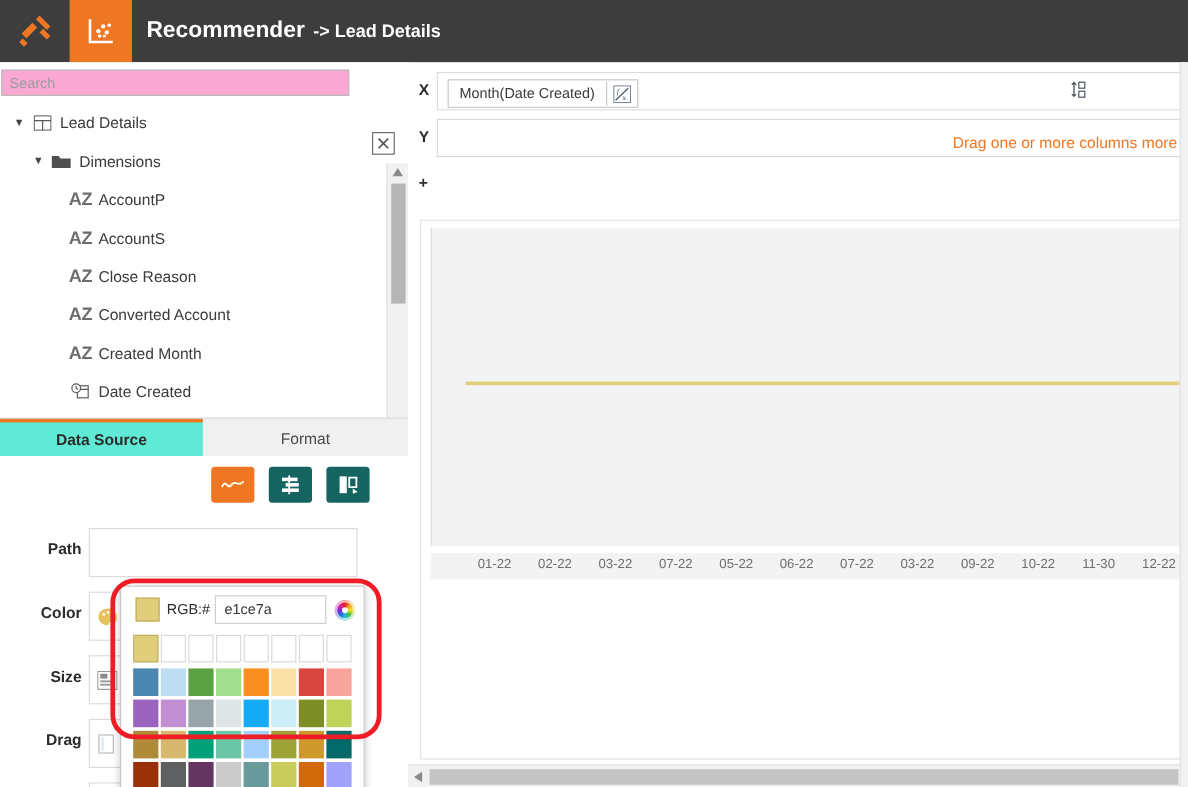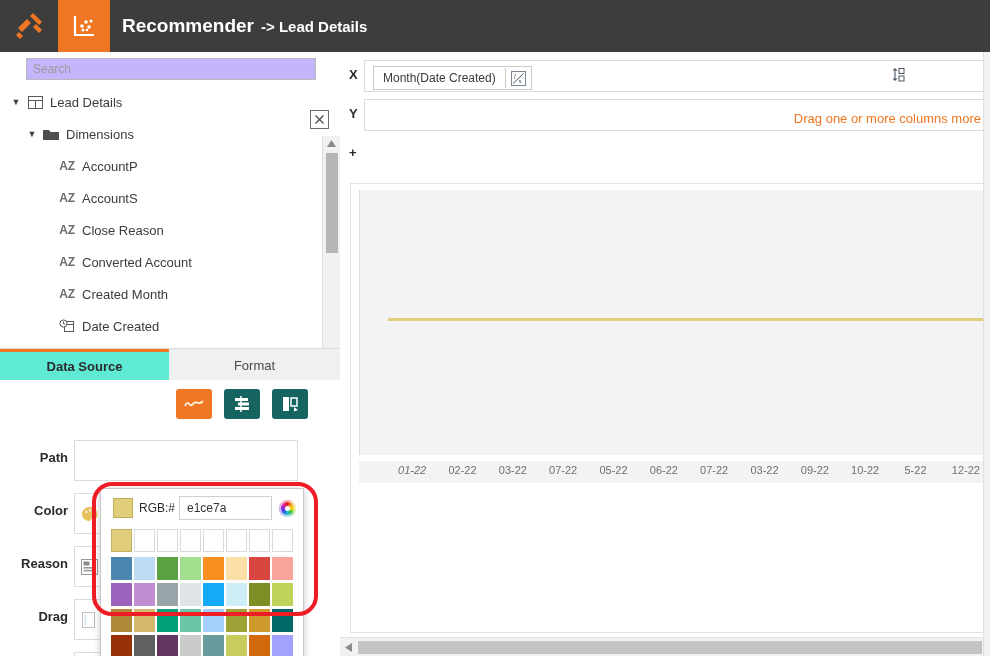--- a/index.html
+++ b/index.html
@@ -15,33 +15,33 @@
   .header{position:absolute;left:0;top:0;width:990px;height:52px;background:#3d3d3d;}
   .logo-box{position:absolute;left:0;top:0;width:58px;height:52px;display:flex;align-items:center;justify-content:center;}
   .tab-box{position:absolute;left:58px;top:0;width:52px;height:52px;background:#ef7622;display:flex;align-items:center;justify-content:center;}
   .title{position:absolute;left:122px;top:0;height:52px;display:flex;align-items:baseline;gap:7px;}
   .title .t1{color:#ffffff;font-size:19px;font-weight:bold;line-height:52px;}
   .title .t2{color:#ffffff;font-size:15px;font-weight:bold;line-height:52px;}
 
   
   .leftpanel{position:absolute;left:0;top:52px;width:340px;height:604px;background:#ffffff;border-right:1px solid #d7d7d7;}
   .searchrow{position:absolute;left:0;top:0;width:340px;height:34px;background:#fff;}
-  .search-input{position:absolute;left:26px;top:6px;width:290px;height:22px;border:1px solid #b9b9b9;
-    background:#c4b5fd;font-family:"Liberation Sans",sans-serif;font-size:12px;color:#555;padding:0 6px;box-sizing:border-box;outline:none;}
+  .search-input{position:absolute;left:1px;top:6px;width:290px;height:22px;border:1px solid #b9b9b9;
+    background:#f9a8d4;font-family:"Liberation Sans",sans-serif;font-size:12px;color:#555;padding:0 6px;box-sizing:border-box;outline:none;}
   .search-input::placeholder{color:#9b9b9b;}
   .clearbtn{position:absolute;left:310px;top:58px;width:19px;height:19px;border:1px solid #6d6d6d;box-sizing:border-box;
     display:flex;align-items:center;justify-content:center;background:#fff;cursor:pointer;}
   .clearbtn svg{display:block;}
 
   .tree{position:absolute;left:0;top:34px;width:322px;height:262px;overflow:hidden;background:#fff;}
   .node{display:flex;align-items:center;height:32px;padding-left:8px;font-size:13px;color:#3b3b3b;cursor:pointer;}
   .node .caret{width:16px;display:flex;align-items:center;justify-content:center;color:#444;font-size:9px;}
   .node .ic{width:22px;display:flex;align-items:center;justify-content:center;}
   .node .lbl{padding-left:4px;white-space:nowrap;}
-  .az{font-size:12px;font-weight:bold;color:#6d6d6d;font-family:"Liberation Sans",sans-serif;letter-spacing:-0.3px;}
+  .az{font-size:15px;font-weight:bold;color:#6d6d6d;font-family:"Liberation Sans",sans-serif;letter-spacing:-0.3px;}
   .lvl1{padding-left:8px;}
   .lvl2{padding-left:24px;}
   .lvl3{padding-left:56px;}
 
   
   .vscroll{position:absolute;left:322px;top:84px;width:17px;height:262px;background:#f1f1f1;border-left:1px solid #e0e0e0;}
   .vsb-arrow{position:absolute;left:0;width:17px;height:15px;display:flex;align-items:center;justify-content:center;cursor:pointer;}
   .vsb-thumb{position:absolute;left:3px;top:17px;width:12px;height:100px;background:#b6b6b6;cursor:pointer;}
 
   
@@ -267,21 +267,21 @@
         <div class="mfield">
           <svg width="18" height="16" viewBox="0 0 18 16">
             <path d="M9 1 C4 1 1 4.5 1 8 C1 12 4.5 15 8 15 C10 15 9.5 13 10.5 12.5 C12 12 14 13.5 15.5 12 C17.5 10 17 1 9 1Z" fill="#e8c15f"></path>
             <circle cx="5.5" cy="6" r="1.1" fill="#fff"></circle>
               <circle cx="9" cy="4.4" r="1.1" fill="#fff"></circle>
               <circle cx="12.4" cy="6.3" r="1.1" fill="#fff"></circle>
           </svg>
         </div>
       </div>
       <div class="mrow" style="top:106px">
-        <span class="mlbl">Reason</span>
+        <span class="mlbl">Size</span>
         <div class="mfield">
           <svg width="17" height="16" viewBox="0 0 17 16">
             <rect x="0.5" y="0.5" width="16" height="15" fill="#fff" stroke="#999"></rect>
             <rect x="2.5" y="2.5" width="6" height="4" fill="#8a8a8a"></rect>
             <rect x="2.5" y="8" width="12" height="1.6" fill="#9a9a9a"></rect>
             <rect x="2.5" y="10.8" width="12" height="1.6" fill="#9a9a9a"></rect>
           </svg>
         </div>
       </div>
       <div class="mrow" style="top:159px">
@@ -397,31 +397,31 @@
 
     <div class="shelf" style="top:82px">
       <span class="sh-key">+</span>
     </div>
 
     <div class="chartwrap">
       <div class="plot">
         <div class="series-line" style="top:128px;background:#e1ce7a"></div>
       </div>
       <div class="axis" id="x-axis">
-          <div class="tick" style="left: 53.1667px; font-style: italic;">01-22</div>
+          <div class="tick" style="left: 53.1667px;">01-22</div>
           <div class="tick" style="left: 103.5px;">02-22</div>
           <div class="tick" style="left: 153.833px;">03-22</div>
           <div class="tick" style="left: 204.167px;">07-22</div>
           <div class="tick" style="left: 254.5px;">05-22</div>
           <div class="tick" style="left: 304.833px;">06-22</div>
           <div class="tick" style="left: 355.167px;">07-22</div>
           <div class="tick" style="left: 405.5px;">03-22</div>
           <div class="tick" style="left: 455.833px;">09-22</div>
           <div class="tick" style="left: 506.167px;">10-22</div>
-          <div class="tick" style="left: 556.5px;">5-22</div>
+          <div class="tick" style="left: 556.5px;">11-30</div>
           <div class="tick" style="left: 606.833px;">12-22</div>
         </div>
     </div>
 
     <div class="hscroll">
       <div class="hsb-arrow" style="left:0">
         <svg width="7" height="9" viewBox="0 0 7 9">
             <polygon points="0,4.5 7,0 7,9" fill="#8a8a8a"></polygon>
           </svg>
       </div>

